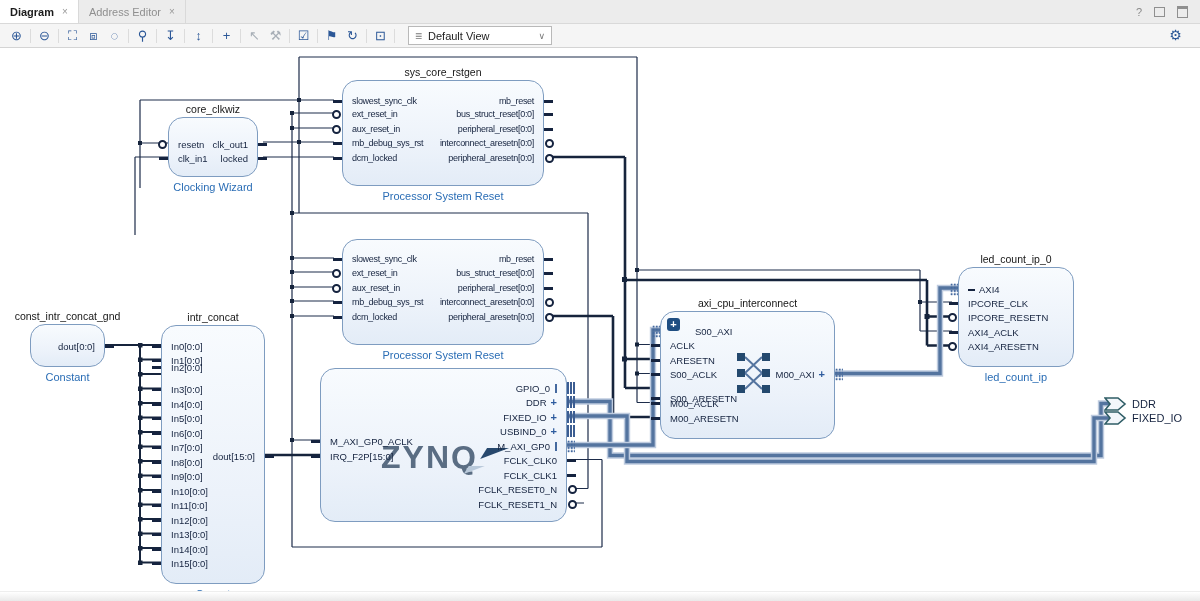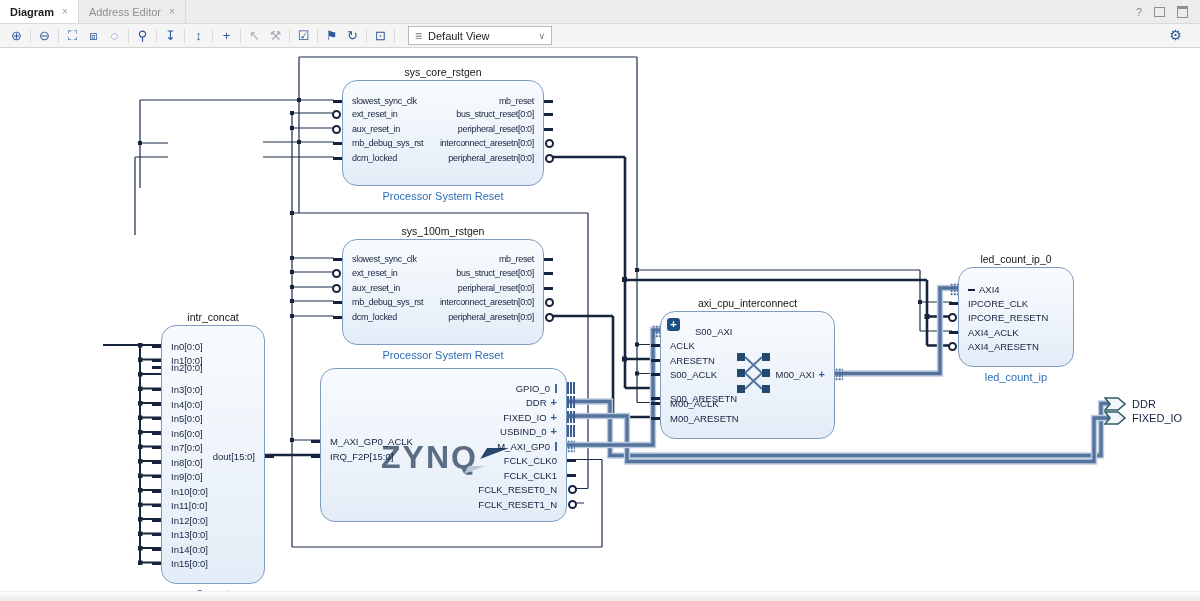--- a/index.html
+++ b/index.html
@@ -179,38 +179,45 @@
         <rect class="jd" x="138" y="473.5" width="4.5" height="4.5"></rect>
       <rect class="jd" x="138" y="488" width="4.5" height="4.5"></rect>
         <rect class="jd" x="138" y="502.5" width="4.5" height="4.5"></rect>
       <rect class="jd" x="138" y="517" width="4.5" height="4.5"></rect>
         <rect class="jd" x="138" y="531.5" width="4.5" height="4.5"></rect>
       <rect class="jd" x="138" y="546" width="4.5" height="4.5"></rect>
         <rect class="jd" x="138" y="560.5" width="4.5" height="4.5"></rect>
     </g>
   </svg>
 
+  <div class="blk" style="left:168px;top:117px;width:88px;height:58px">
+    <div class="title">core_clkwiz</div>
+    <div class="prow l" style="top:26px"><span class="crc"></span><span>resetn</span></div>
+    <div class="prow l" style="top:40px"><span class="stb"></span><span>clk_in1</span></div>
+    <div class="prow r" style="top:26px"><span>clk_out1</span><span class="stb"></span></div>
+    <div class="prow r" style="top:40px"><span>locked</span><span class="stb"></span></div>
+    <div class="tlabel">Clocking Wizard</div>
+  </div>
 
   <div class="blk rst" style="left:342px;top:80px;width:200px;height:104px">
     <div class="title">sys_core_rstgen</div>
     <div class="prow l" style="top:20px"><span class="stb"></span><span>slowest_sync_clk</span></div>
     <div class="prow l" style="top:33px"><span class="crc"></span><span>ext_reset_in</span></div>
     <div class="prow l" style="top:48px"><span class="crc"></span><span>aux_reset_in</span></div>
     <div class="prow l" style="top:62px"><span class="stb"></span><span>mb_debug_sys_rst</span></div>
     <div class="prow l" style="top:77px"><span class="stb"></span><span>dcm_locked</span></div>
     <div class="prow r" style="top:20px"><span>mb_reset</span><span class="stb"></span></div>
     <div class="prow r" style="top:33px"><span>bus_struct_reset[0:0]</span><span class="stb"></span></div>
     <div class="prow r" style="top:48px"><span>peripheral_reset[0:0]</span><span class="stb"></span></div>
     <div class="prow r" style="top:62px"><span>interconnect_aresetn[0:0]</span><span class="crc"></span></div>
     <div class="prow r" style="top:77px"><span>peripheral_aresetn[0:0]</span><span class="crc"></span></div>
     <div class="tlabel">Processor System Reset</div>
   </div>
 
   <div class="blk rst" style="left:342px;top:239px;width:200px;height:104px">
-    <div class="title">sys_100m_rstgen</div>
     <div class="prow l" style="top:19px"><span class="stb"></span><span>slowest_sync_clk</span></div>
     <div class="prow l" style="top:33px"><span class="crc"></span><span>ext_reset_in</span></div>
     <div class="prow l" style="top:48px"><span class="crc"></span><span>aux_reset_in</span></div>
     <div class="prow l" style="top:62px"><span class="stb"></span><span>mb_debug_sys_rst</span></div>
     <div class="prow l" style="top:77px"><span class="stb"></span><span>dcm_locked</span></div>
     <div class="prow r" style="top:19px"><span>mb_reset</span><span class="stb"></span></div>
     <div class="prow r" style="top:33px"><span>bus_struct_reset[0:0]</span><span class="stb"></span></div>
     <div class="prow r" style="top:48px"><span>peripheral_reset[0:0]</span><span class="stb"></span></div>
     <div class="prow r" style="top:62px"><span>interconnect_aresetn[0:0]</span><span class="crc"></span></div>
     <div class="prow r" style="top:77px"><span>peripheral_aresetn[0:0]</span><span class="crc"></span></div>
@@ -257,20 +264,25 @@
   <div class="blk" style="left:958px;top:267px;width:114px;height:98px">
     <div class="title">led_count_ip_0</div>
     <div class="prow l" style="top:21px"><span class="ifg"></span><span class="dashg"></span><span>AXI4</span></div>
     <div class="prow l" style="top:35px"><span class="stb"></span><span>IPCORE_CLK</span></div>
     <div class="prow l" style="top:49.5px"><span class="crc"></span><span>IPCORE_RESETN</span></div>
     <div class="prow l" style="top:64px"><span class="stb"></span><span>AXI4_ACLK</span></div>
     <div class="prow l" style="top:78.5px"><span class="crc"></span><span>AXI4_ARESETN</span></div>
     <div class="tlabel">led_count_ip</div>
   </div>
 
+  <div class="blk" style="left:30px;top:324px;width:73px;height:41px">
+    <div class="title">const_intr_concat_gnd</div>
+    <div class="prow r" style="top:21px"><span>dout[0:0]</span><span class="stb"></span></div>
+    <div class="tlabel">Constant</div>
+  </div>
 
   <div class="blk" style="left:161px;top:325px;width:102px;height:257px">
     <div class="title">intr_concat</div>
     <div class="prow l" style="top:20px"><span class="stb"></span><span>In0[0:0]</span></div>
     <div class="prow l" style="top:34.5px"><span class="stb"></span><span>In1[0:0]</span></div>
     <div class="prow l" style="top:41px"><span class="stb"></span><span>In2[0:0]</span></div>
     <div class="prow l" style="top:63.5px"><span class="stb"></span><span>In3[0:0]</span></div>
     <div class="prow l" style="top:78px"><span class="stb"></span><span>In4[0:0]</span></div>
     <div class="prow l" style="top:92.5px"><span class="stb"></span><span>In5[0:0]</span></div>
     <div class="prow l" style="top:107px"><span class="stb"></span><span>In6[0:0]</span></div>

